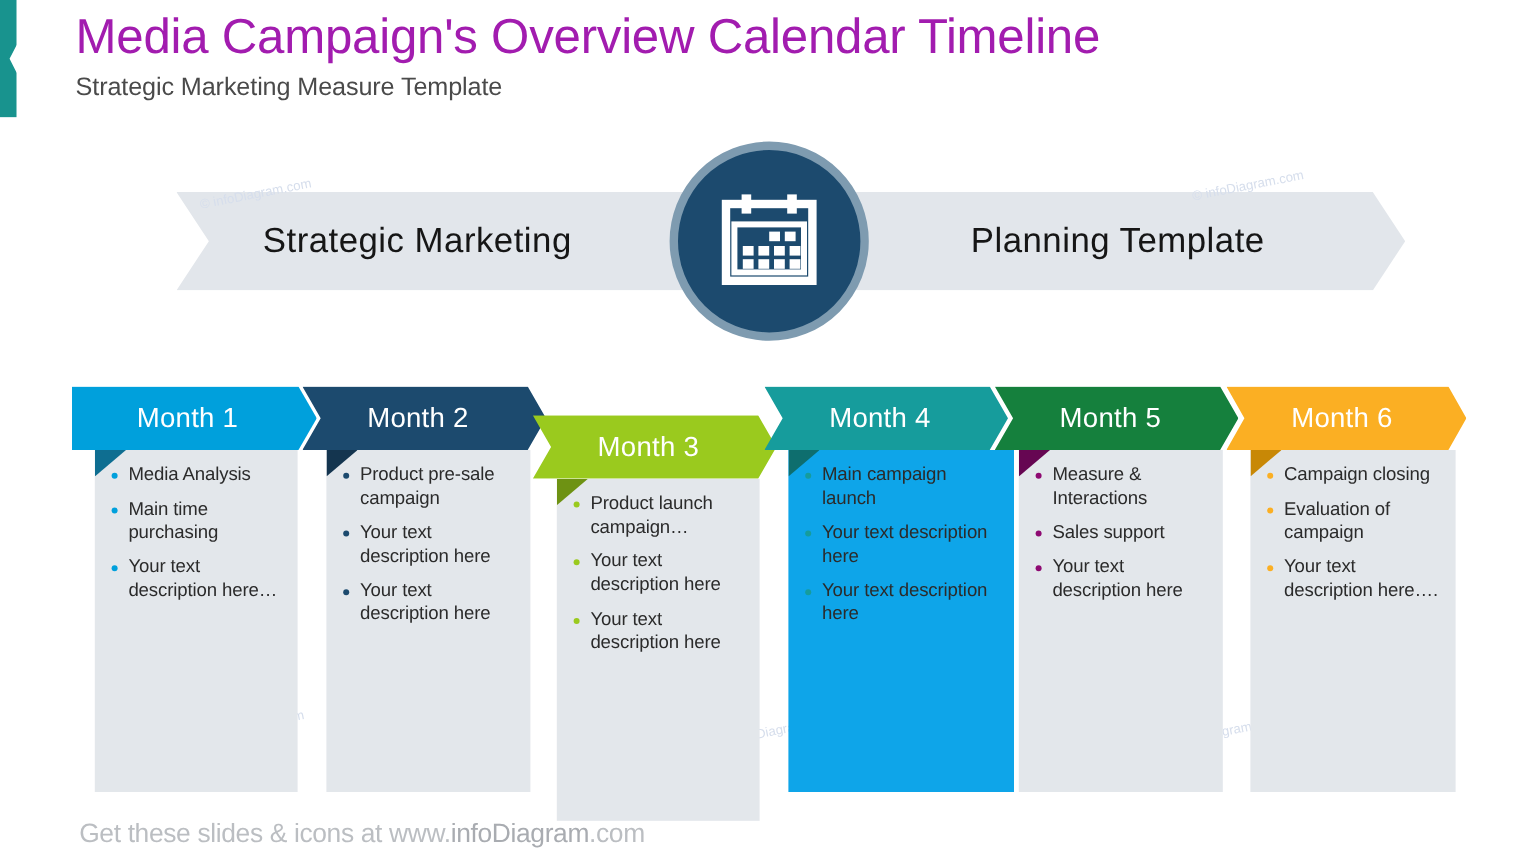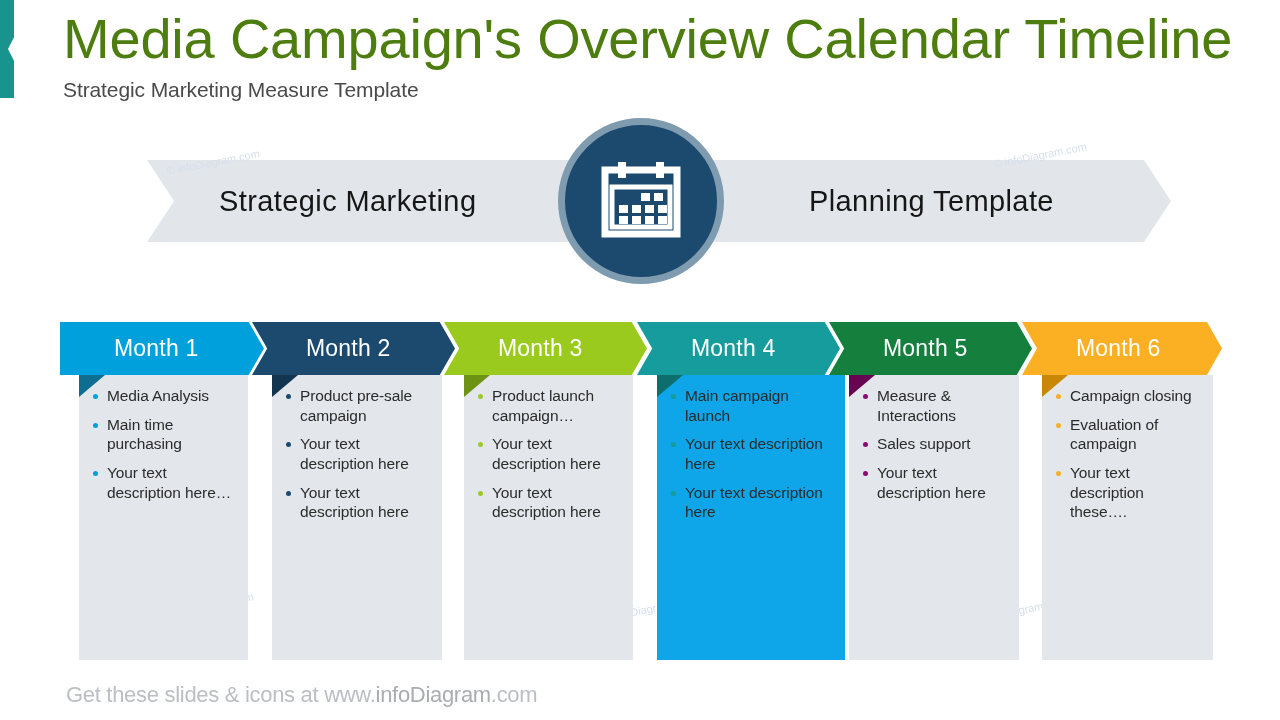--- a/index.html
+++ b/index.html
@@ -26,27 +26,26 @@
     background: #18938E;
     clip-path: polygon(0 0, 100% 0, 100% 38%, 57% 50%, 100% 62%, 100% 100%, 0 100%);
   }
   #title-block {
     position: absolute;
     left: 63px;
     top: 8px;
     width: 1100px;
   }
   #page-title {
-    font-size: 56px;
+    font-size: 41px;
     font-weight: 400;
     line-height: 1.12;
     letter-spacing: -0.2px;
-    color: #4d7c0f;
-    white-space: nowrap;
-    text-align: center;
+    color: #a21caf;
+    white-space: nowrap;
   }
   #page-subtitle {
     font-size: 21px;
     font-weight: 400;
     color: #4a4a4a;
     margin-top: 7px;
     letter-spacing: -0.1px;
   }
 
   
@@ -272,21 +271,21 @@
         <div class="bullet-item">
           <span class="bullet-dot" style="background: rgb(28, 74, 110);"></span>
           <span class="bullet-text">Your text description here</span>
         </div>
         <div class="bullet-item">
           <span class="bullet-dot" style="background: rgb(28, 74, 110);"></span>
           <span class="bullet-text">Your text description here</span>
         </div>
       </div>
     </div>
-    <div class="col" style="left: 444px;">
+    <div class="col" style="left: 444px; margin-top: 24px;">
       <div class="col-header" style="width: 203px; background: rgb(154, 202, 30);">
         <span class="col-header-label">Month 3</span>
       </div>
       <div class="col-fold" style="left: 20px; background: rgb(110, 146, 19); clip-path: polygon(0px 0px, 100% 0px, 0px 100%);"></div>
       <div class="col-body" style="left: 20px; width: 169px; height: 285px; background: rgb(227, 231, 235);">
         <div class="bullet-item">
           <span class="bullet-dot" style="background: rgb(154, 202, 30);"></span>
           <span class="bullet-text">Product launch campaign…</span>
         </div>
         <div class="bullet-item">
@@ -348,21 +347,21 @@
         <div class="bullet-item">
           <span class="bullet-dot" style="background: rgb(251, 175, 35);"></span>
           <span class="bullet-text">Campaign closing</span>
         </div>
         <div class="bullet-item">
           <span class="bullet-dot" style="background: rgb(251, 175, 35);"></span>
           <span class="bullet-text">Evaluation of campaign</span>
         </div>
         <div class="bullet-item">
           <span class="bullet-dot" style="background: rgb(251, 175, 35);"></span>
-          <span class="bullet-text">Your text description these….</span>
+          <span class="bullet-text">Your text description here….</span>
         </div>
       </div>
     </div>
   </div>
 
 <div id="footer"><span>Get these slides &amp; icons at www.</span><b>infoDiagram</b><span>.com</span></div>
 
 <div class="watermark" style="left: 168px; top: 165px;">© infoDiagram.com</div>
 <div class="watermark" style="left: 995px; top: 158px;">© infoDiagram.com</div>
 <div class="watermark" style="left: 162px; top: 608px;">© infoDiagram.com</div>

